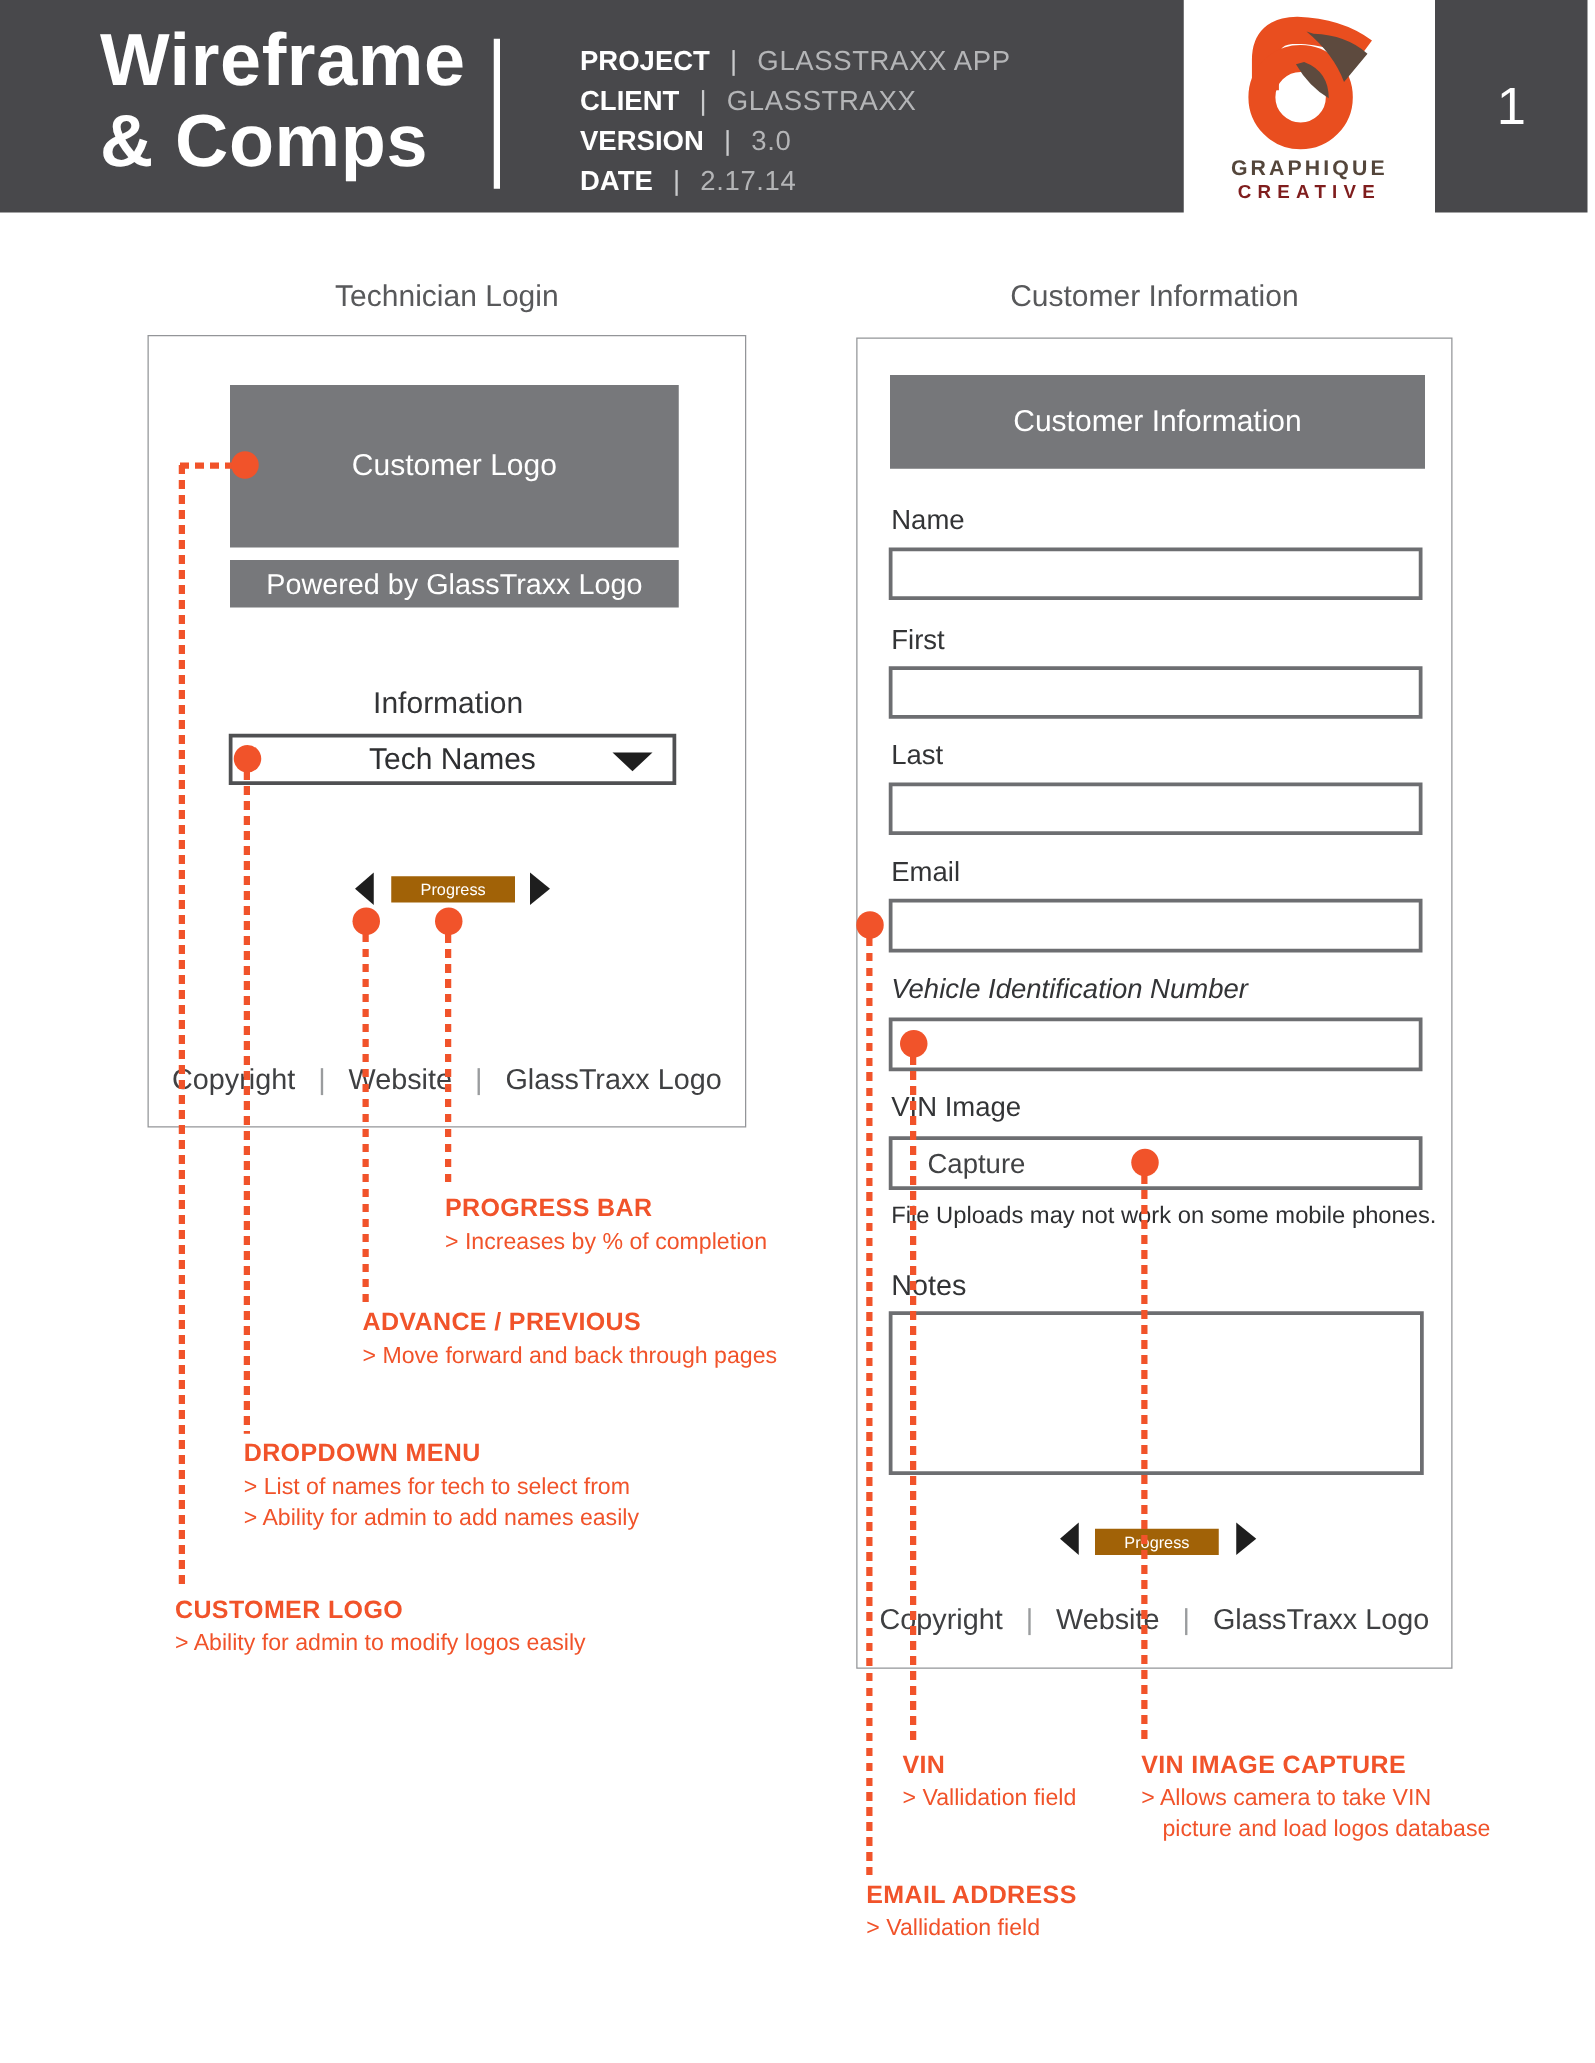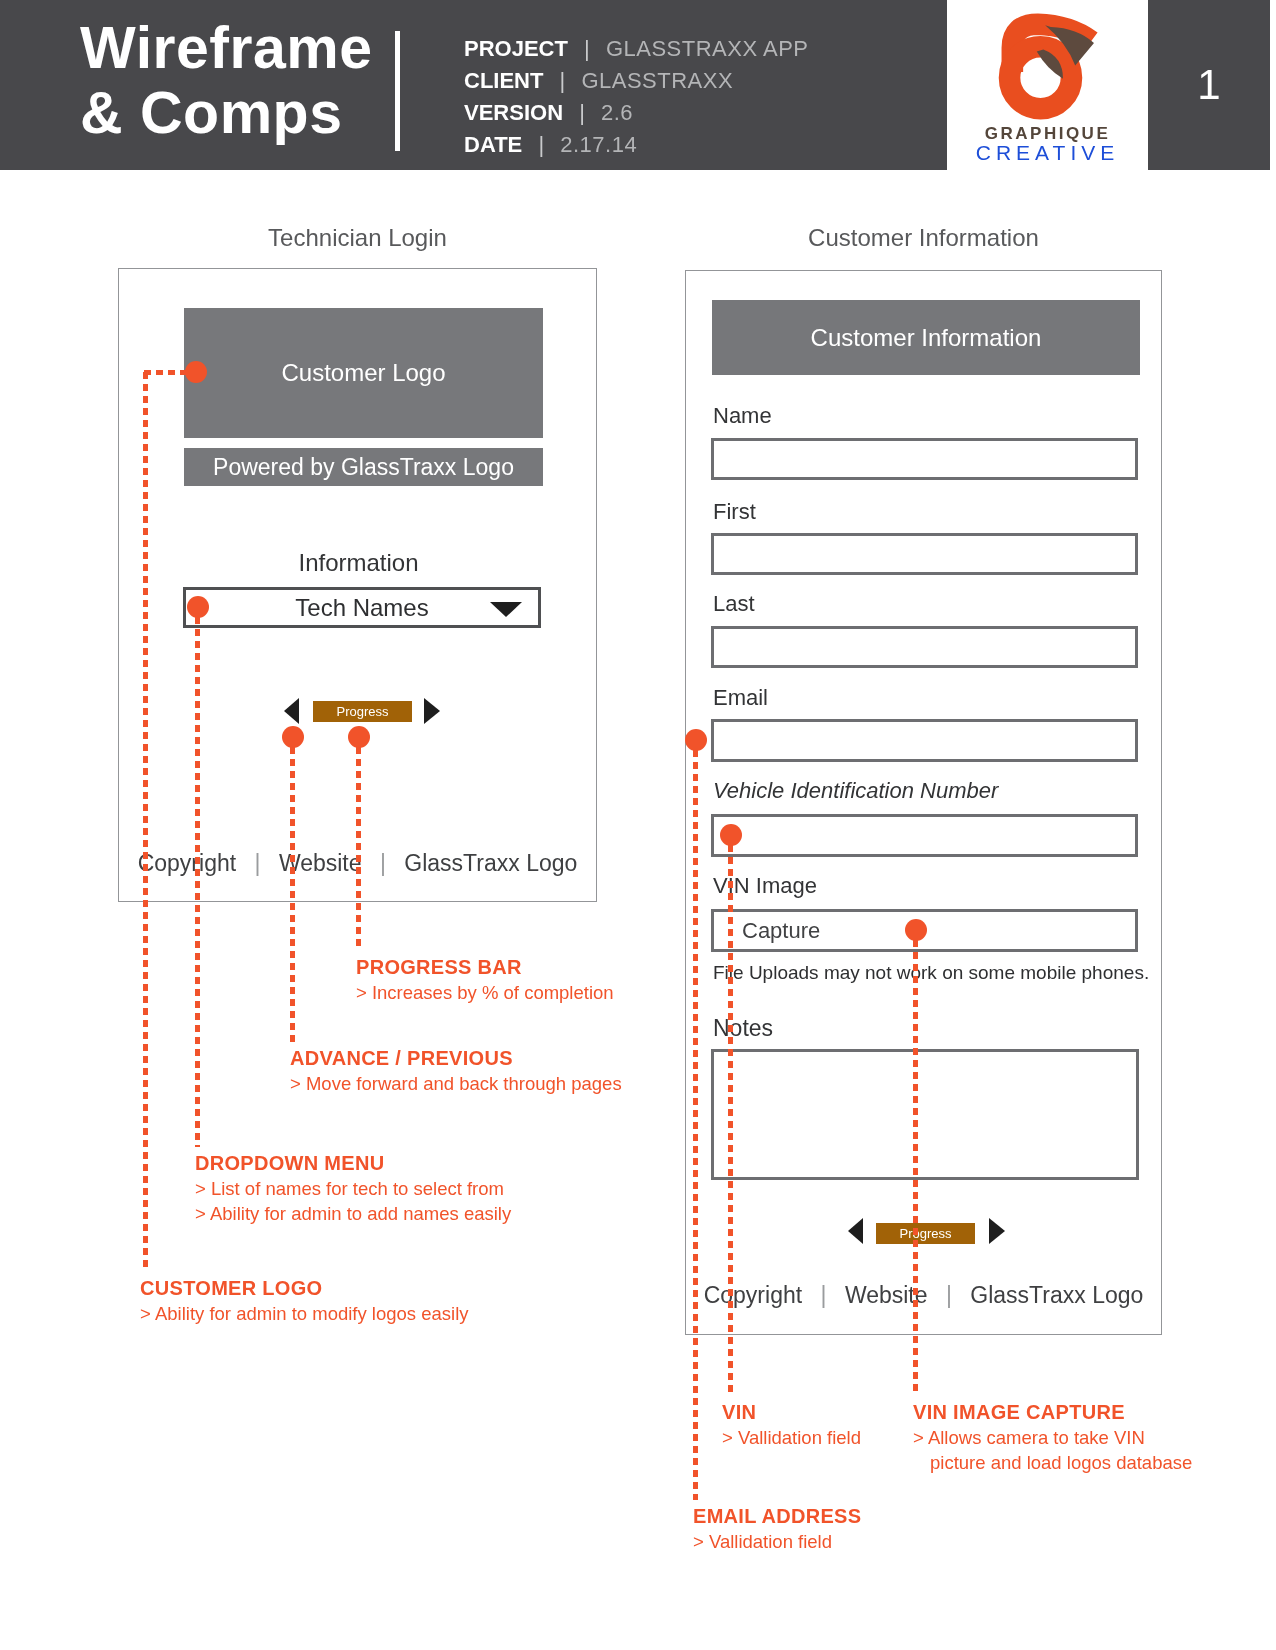--- a/index.html
+++ b/index.html
@@ -13,21 +13,21 @@
   .meta-block { position:absolute; left:452px; top:33px; }
   .meta-row { height:32px; line-height:32px; font-size:22px; white-space:nowrap;margin-left:12px; }
   .meta-row .lbl { color:#ffffff; font-weight:bold; }
   .meta-row .pipe { color:#c9cacc; padding:0 10px; font-weight:300; }
   .meta-row .val { color:#b4b5b7; font-weight:400; letter-spacing:0.5px; }
   .page-num { position:absolute; left:1148px; top:0; width:122px; height:170px; text-align:center; line-height:170px; color:#fff; font-size:42px; }
 
   .logo-box { position:absolute; left:947px; top:0; width:201px; height:178px; background:#fff; text-align:center; }
   .logo-mark { margin-top:12px; }
   .logo-word1 { font-size:17px; font-weight:bold; color:#54463b; letter-spacing:2.5px; line-height:19px; }
-  .logo-word2 { font-size:21px; font-weight:normal; color:#1d4ed8; letter-spacing:5px; line-height:19px; }
+  .logo-word2 { font-size:15px; font-weight:bold; color:#7f1d1d; letter-spacing:5px; line-height:19px; }
 
   
   .section-title { position:absolute; font-size:24px; color:#58595b; text-align:center; }
 
   
   .panel { position:absolute; background:#fff; border:1px solid #939598; }
   .gray-box { position:absolute; background:#77787b; color:#fff; text-align:center; }
   .wf-label { position:absolute; font-size:22px; color:#333436; }
   .wf-input { position:absolute; border:3px solid #6d6e71; background:#fff; }
   .dropdown { position:absolute; border:3px solid #4f5052; background:#fff; font-size:24px; color:#2e2f31; text-align:center; }
@@ -65,21 +65,21 @@
         <span class="val">GLASSTRAXX APP</span>
       </div>
       <div class="meta-row">
         <span class="lbl">CLIENT</span>
         <span class="pipe">|</span>
         <span class="val">GLASSTRAXX</span>
       </div>
       <div class="meta-row">
         <span class="lbl">VERSION</span>
         <span class="pipe">|</span>
-        <span class="val">2.6</span>
+        <span class="val">3.0</span>
       </div>
       <div class="meta-row">
         <span class="lbl">DATE</span>
         <span class="pipe">|</span>
         <span class="val">2.17.14</span>
       </div>
     </div>
   </div>
   <div class="page-num">1</div>
 

